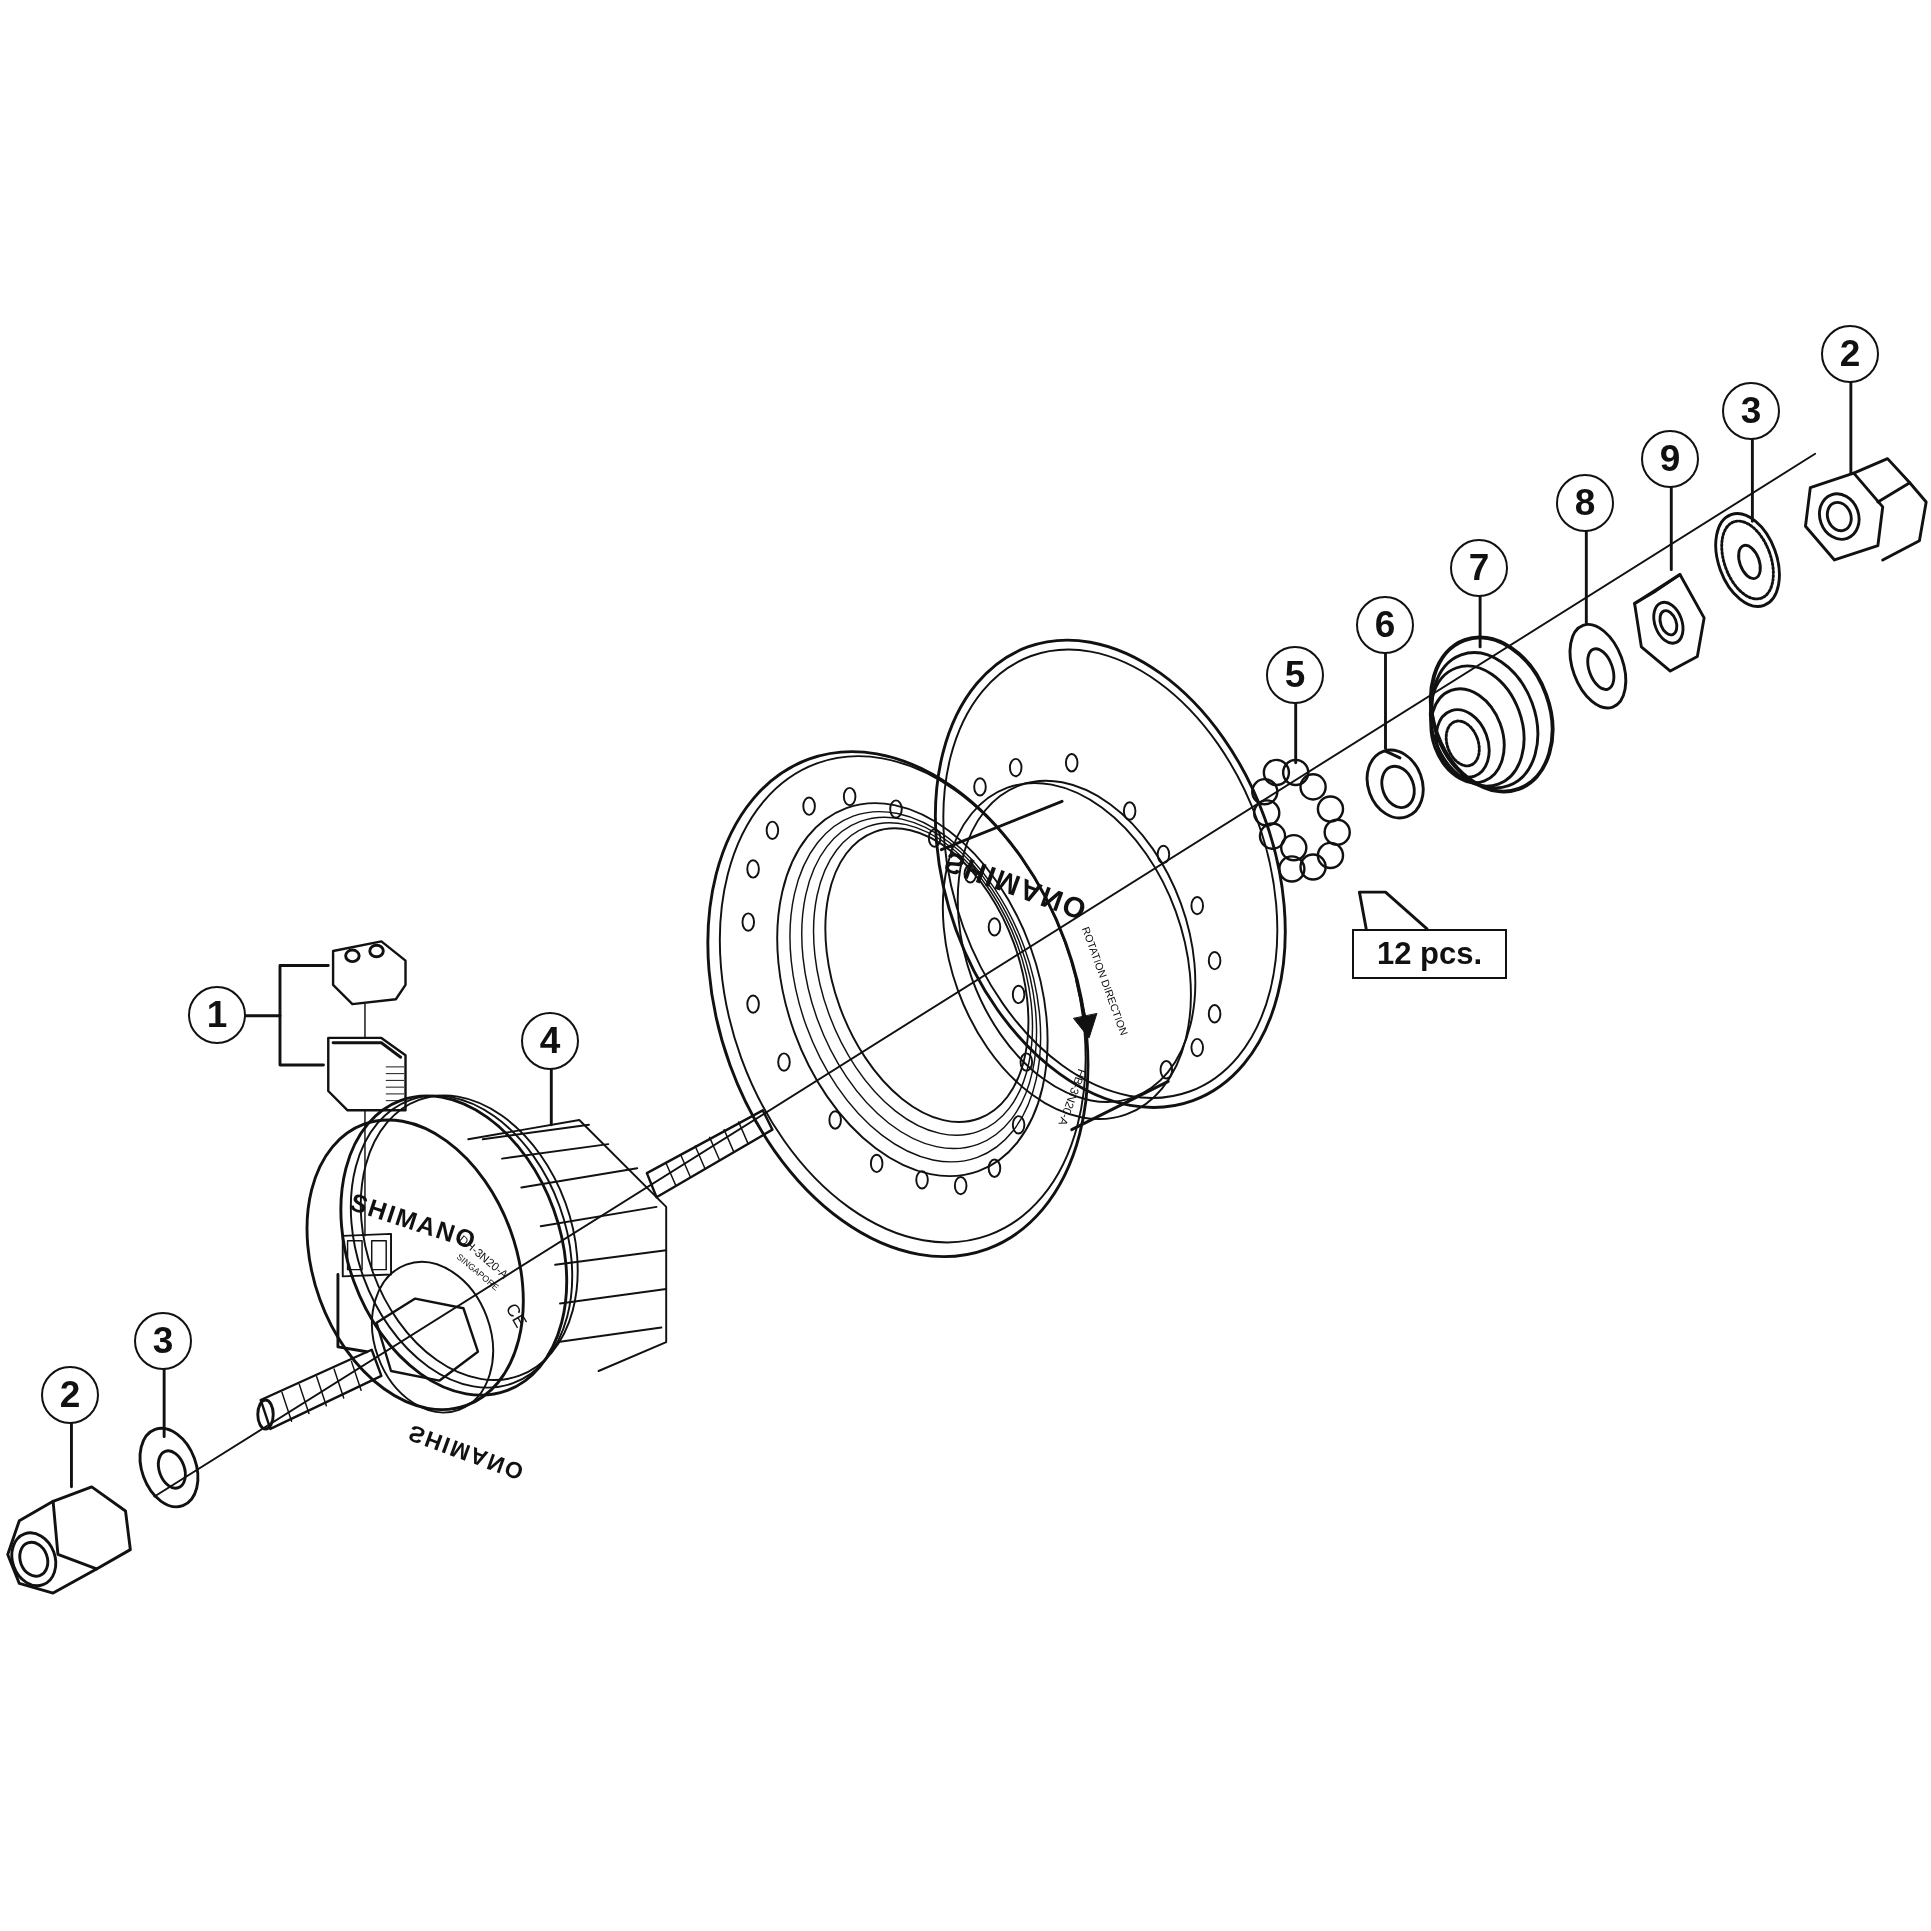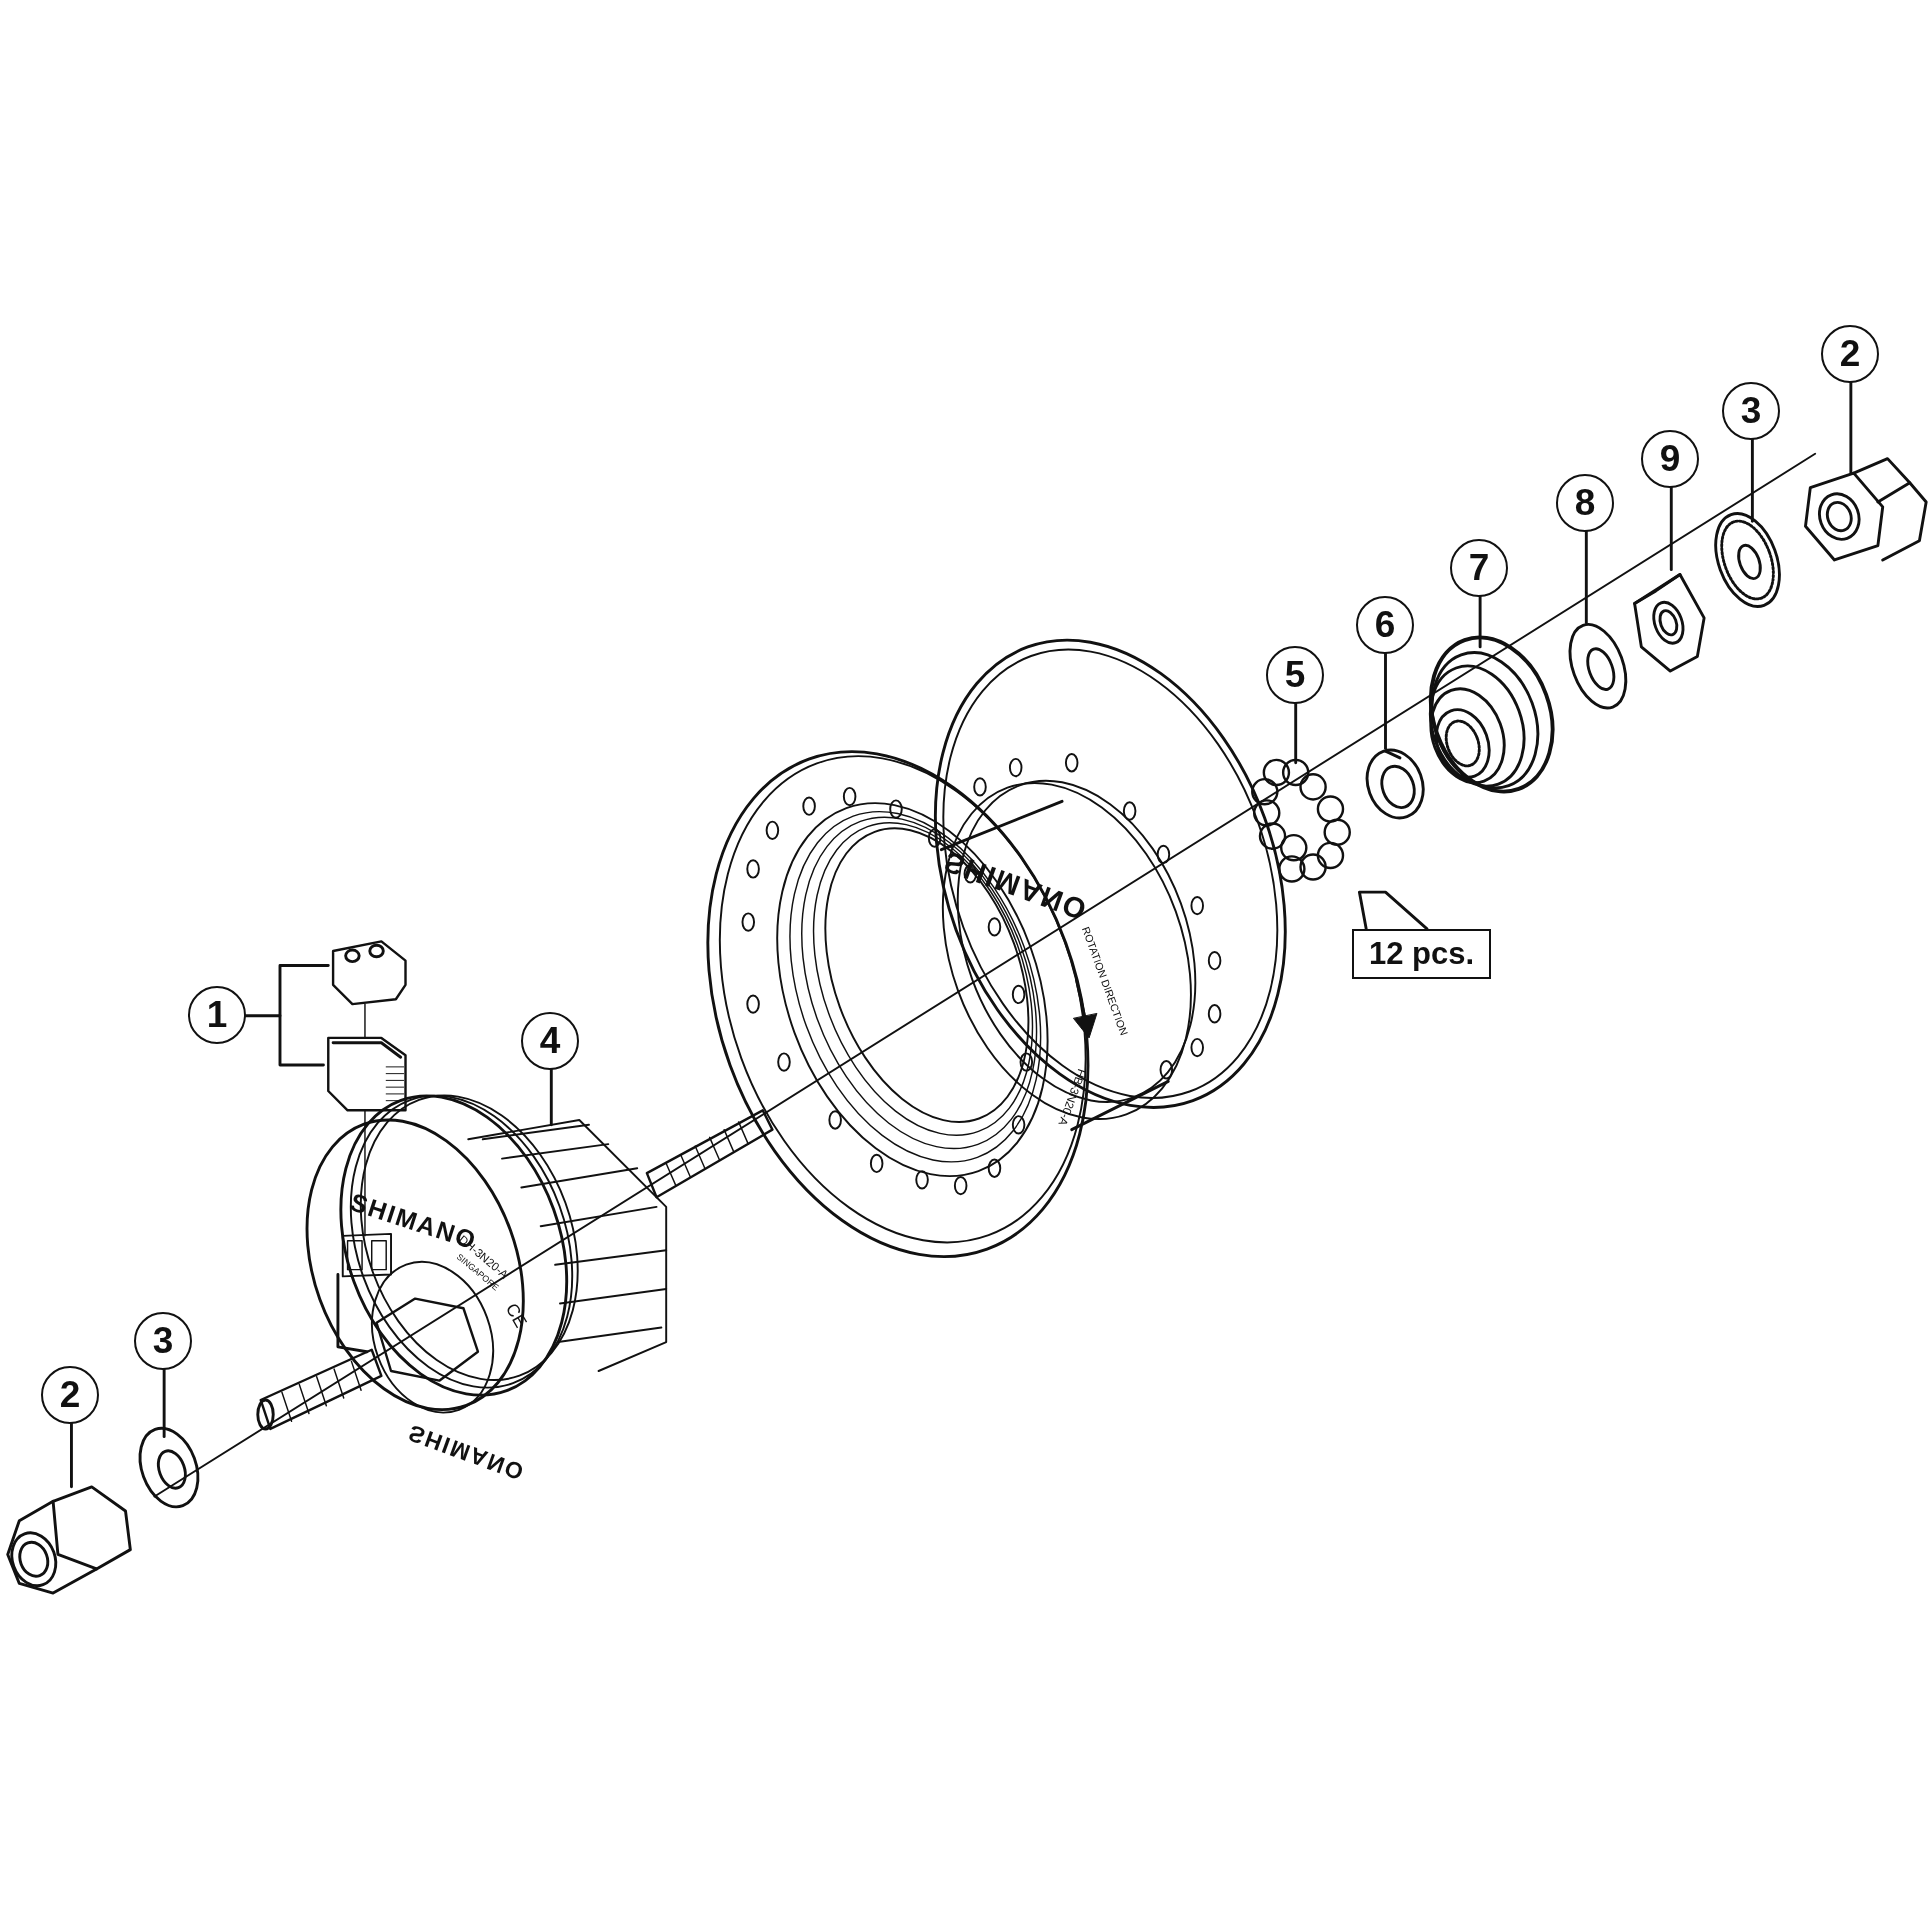--- a/index.html
+++ b/index.html
@@ -6,21 +6,21 @@
   body { width:1931px; height:1931px; position:relative; overflow:hidden; }
   #stage { position:absolute; left:0; top:0; width:1931px; height:1931px; }
   svg { position:absolute; left:0; top:0; }
   .callout {
     position:absolute; width:54px; height:54px; margin-left:-30px; margin-top:-30px;
     border:2.9px solid #111; border-radius:50%; background:#fff;
     display:flex; align-items:center; justify-content:center;
     font-family:"Liberation Sans", sans-serif; font-weight:bold; font-size:37px; color:#111;
   }
   .qty-box {
-    position:absolute; left:1352px; top:929px; width:139px; height:50px;
+    position:absolute; left:1352px; top:929px; width:155px; height:50px;
     border:2.9px solid #111; background:#fff; box-sizing:border-box;
     display:flex; align-items:center; justify-content:center;
     font-family:"Liberation Sans", sans-serif; font-weight:bold; font-size:31px; color:#111;
   }
   .brand {
     position:absolute; font-family:"Liberation Sans", sans-serif; font-weight:bold; color:#111;
     letter-spacing:1.9px; white-space:nowrap;
   }
   .small-txt {
     position:absolute; font-family:"Liberation Sans", sans-serif; color:#111; white-space:nowrap;

